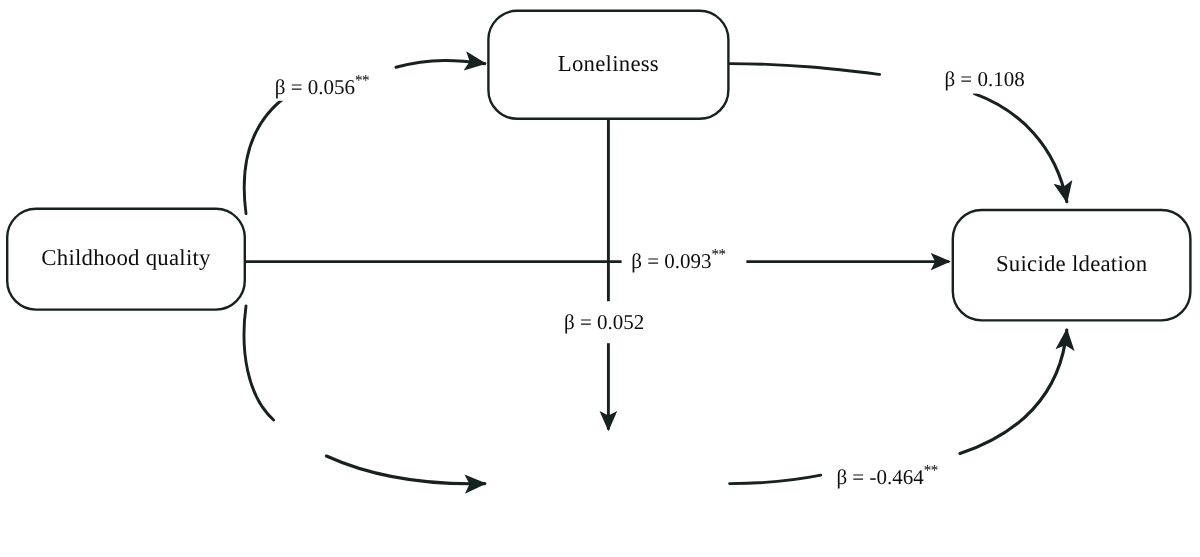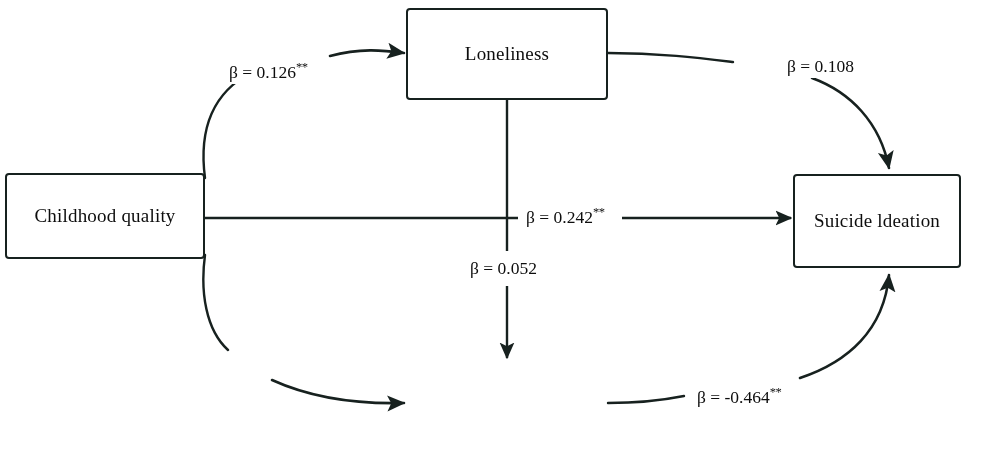--- a/index.html
+++ b/index.html
@@ -21,21 +21,21 @@
     position: absolute;
     left: 0;
     top: 0;
     width: 1000px;
     height: 464px;
   }
   .node {
     position: absolute;
     box-sizing: border-box;
     border: 2px solid #17211f;
-    border-radius: 4px;
+    border-radius: 25px;
     background: #ffffff;
     display: flex;
     align-items: center;
     justify-content: center;
     color: #0d0d0d;
     font-size: 19px;
     letter-spacing: 0.2px;
     z-index: 3;
   }
   .node-label {
@@ -94,31 +94,31 @@
 
   <div class="node" style="left:5px; top:173px; width:200px; height:86px;">
     <span class="node-label">Childhood quality</span>
   </div>
 
   <div class="node" style="left:406px; top:8px; width:202px; height:92px;">
     <span class="node-label">Loneliness</span>
   </div>
 
 
-  <div class="node" style="left:793px; top:174px; width:168px; height:94px;">
+  <div class="node" style="left:793px; top:174px; width:200px; height:94px;">
     <span class="node-label">Suicide ldeation</span>
   </div>
 
   <div class="edge-label" style="left:224px; top:62px;">
-    <span class="beta">β = 0.126</span><sup>**</sup>
+    <span class="beta">β = 0.056</span><sup>**</sup>
   </div>
 
 
   <div class="edge-label" style="left:521px; top:207px;">
-    <span class="beta">β = 0.242</span><sup>**</sup>
+    <span class="beta">β = 0.093</span><sup>**</sup>
   </div>
 
   <div class="edge-label" style="left:750px; top:56px;margin-left:32px;">
     <span class="beta">β = 0.108</span><sup></sup>
   </div>
 
   <div class="edge-label" style="left:465px; top:258px;">
     <span class="beta">β = 0.052</span><sup></sup>
   </div>
 

